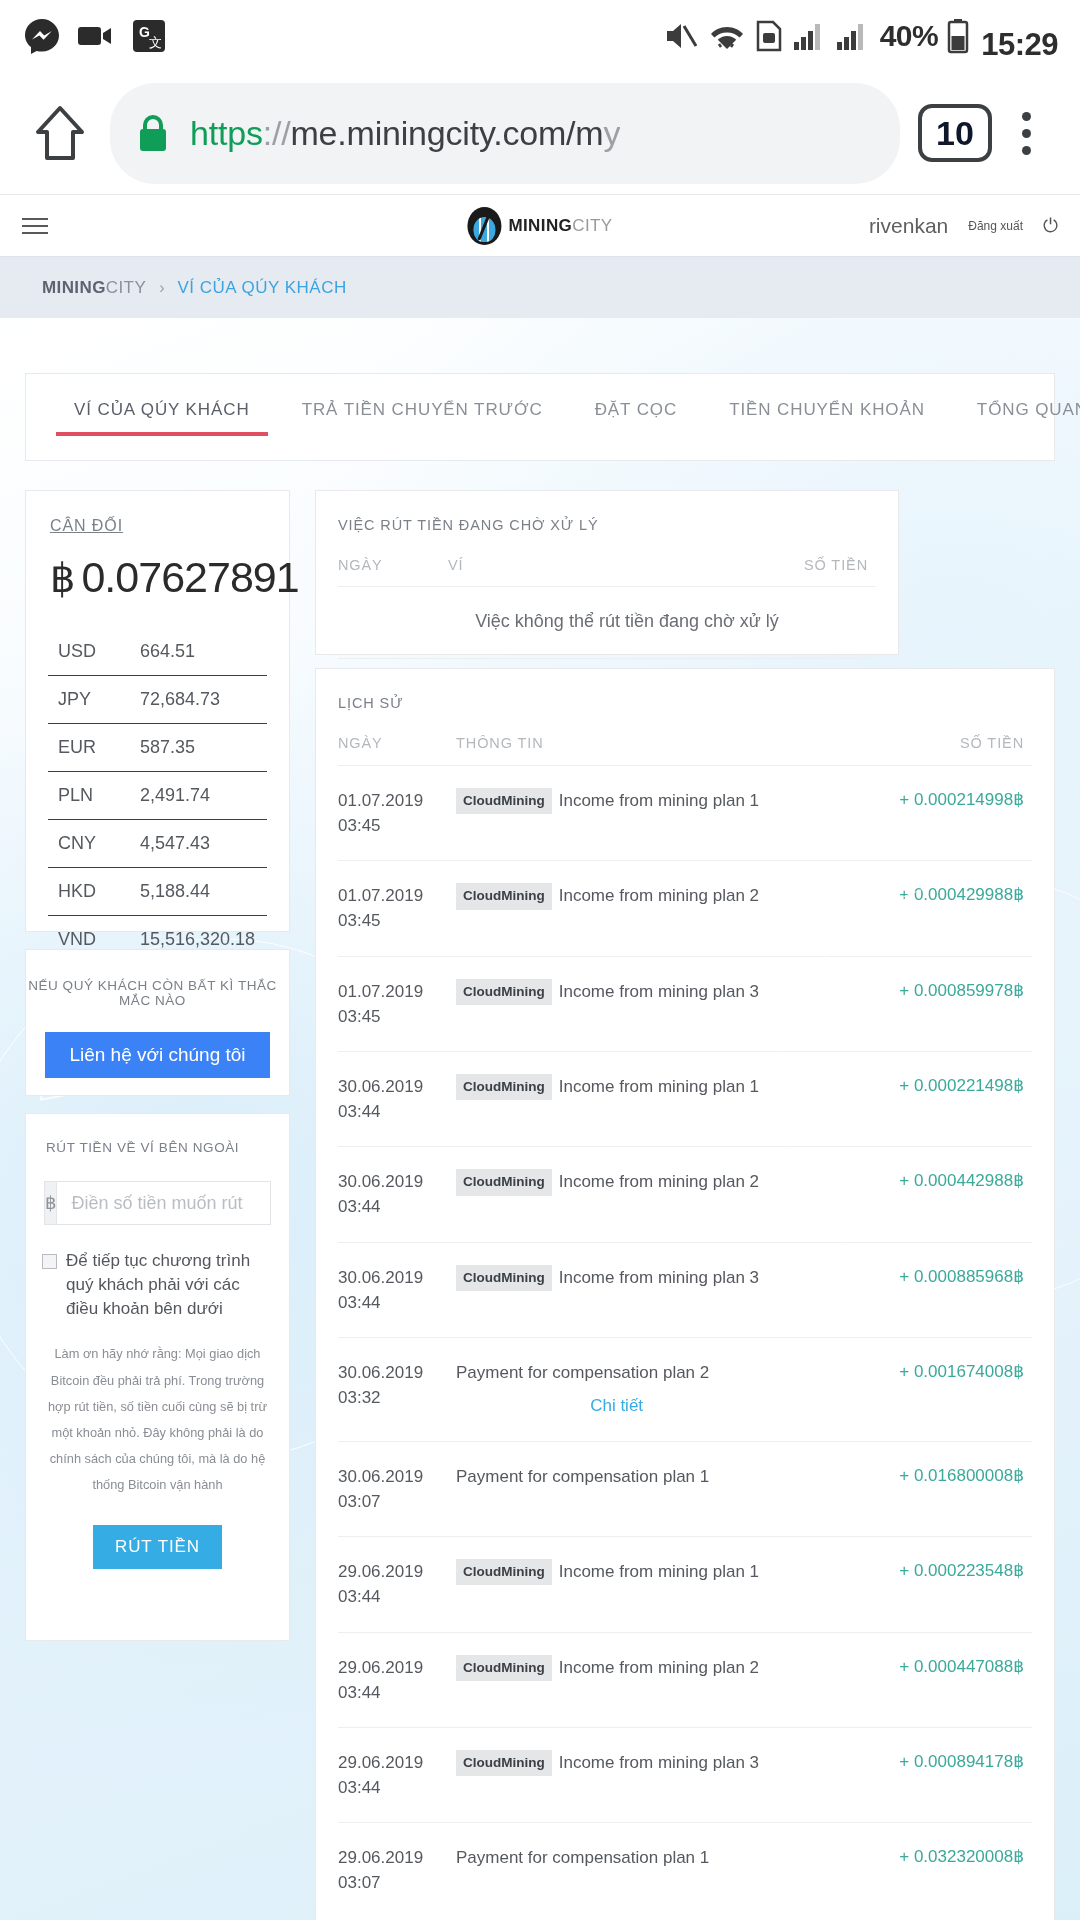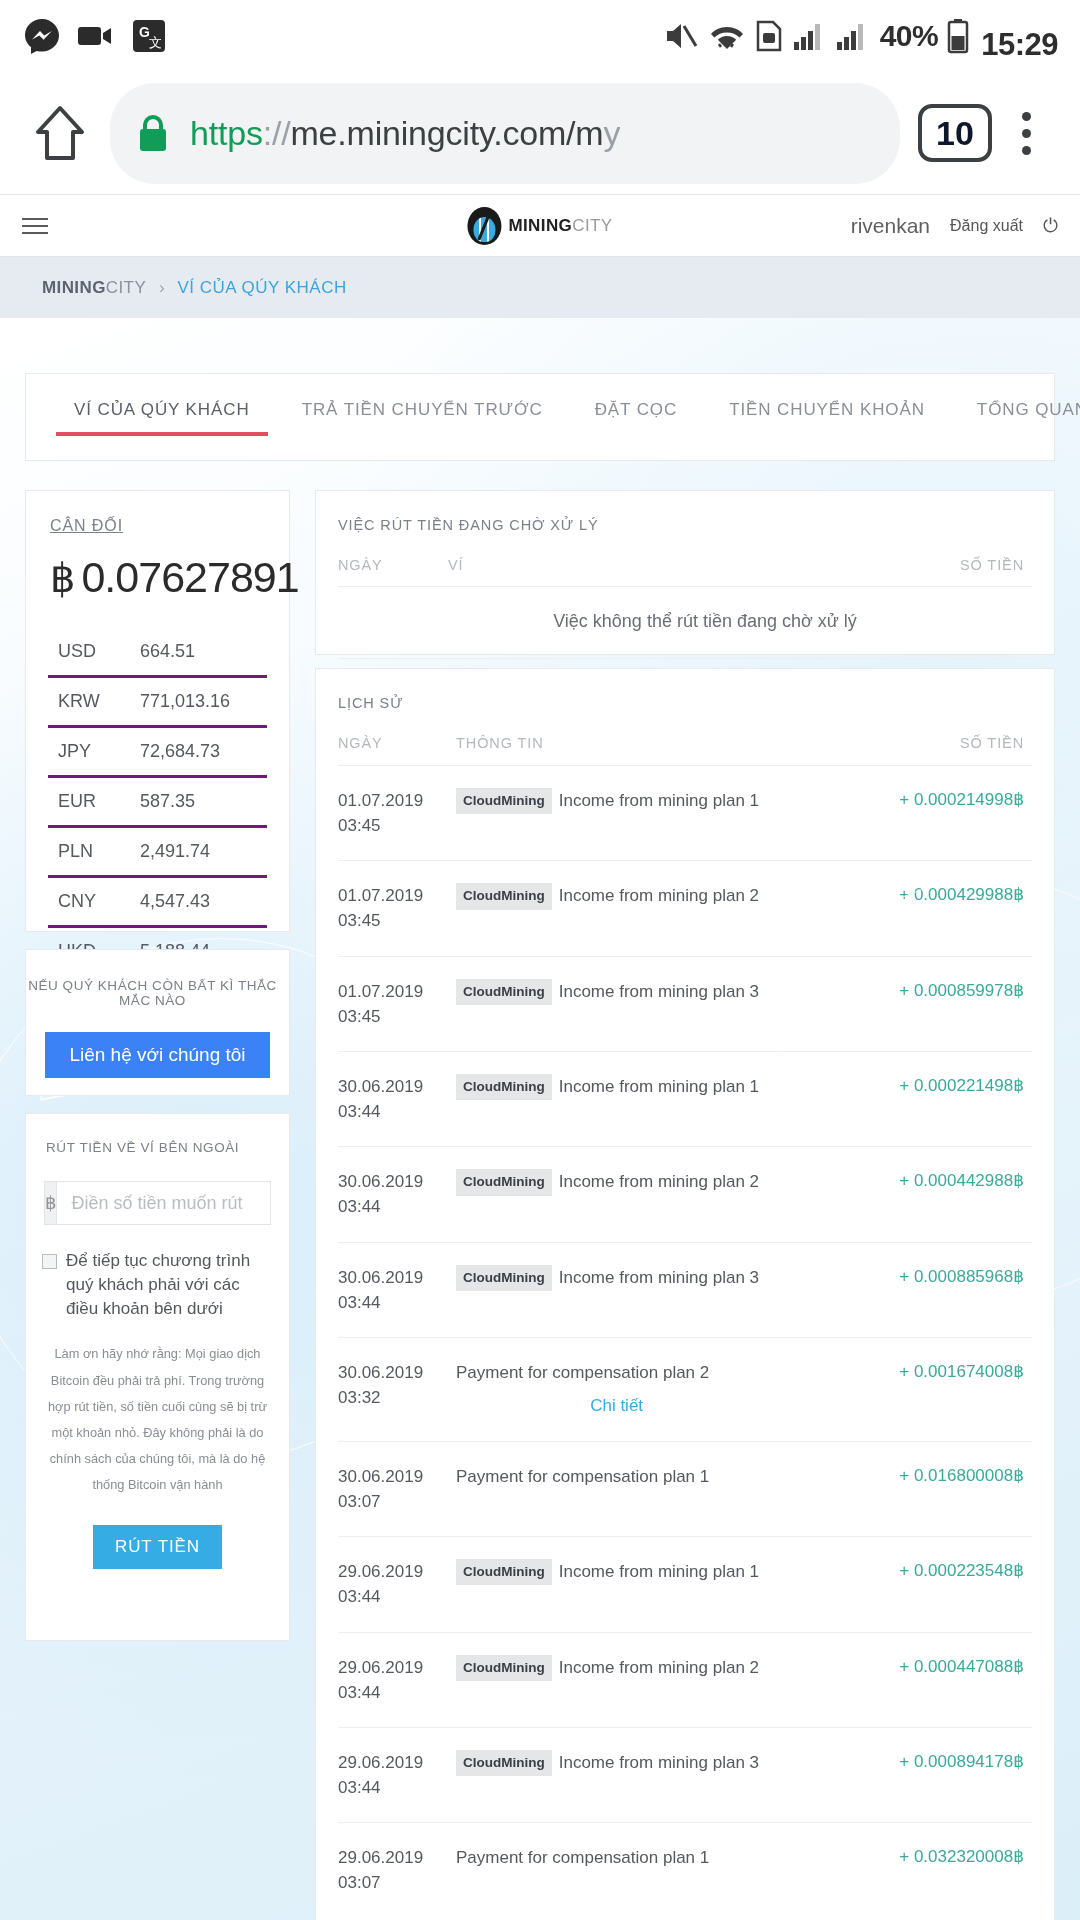--- a/index.html
+++ b/index.html
@@ -128,21 +128,21 @@
     transform: translateX(-50%) rotate(22deg);
   }
   .brand-text { font-size: 17px; letter-spacing: 0.4px; line-height: 1; }
   .brand-text .b1 { font-weight: 800; color: #222; }
   .brand-text .b2 { font-weight: 400; color: #9a9a9a; }
   .header-right {
     margin-left: auto;
     display: flex; align-items: center; gap: 20px;
   }
   .user-name { font-size: 21px; color: #5f5f5f; }
-  .logout { font-size: 16px; color: #555; }
+  .logout { font-size: 12px; color: #555; }
   .power-icon { font-size: 19px; color: #555; }
 
   
   .breadcrumb {
     height: 62px;
     background: #e6ebf2;
     display: flex; align-items: center;
     padding: 0 42px;
     gap: 13px;
     border-top: 1px solid #dfe5ee;
@@ -236,21 +236,21 @@
     color: #2b2b2b;
     font-weight: 400;
     letter-spacing: -1px;
     white-space: nowrap;
   }
   .btc-amount .sym { font-size: 40px; margin-right: 7px; }
   .fiat-table { margin: 26px 22px 0 22px; }
   .fiat-row {
     display: flex;
     padding: 13px 0;
-    border-bottom: 3px solid #701a75;
+    border-bottom: 1px solid #701a75;
   }
   .fiat-row:last-child { border-bottom: 1px solid #eceef0; }
   .fiat-code { width: 92px; font-size: 18px; color: #55595f; padding-left: 10px;}
   .fiat-val { font-size: 18px; color: #55595f; }
 
   
   .contact-card { left: 25px; top: 631px; width: 265px; height: 147px; }
   .contact-head {
     font-size: 13.5px;
     letter-spacing: 0.55px;
@@ -324,21 +324,21 @@
     color: #ffffff;
     font-size: 17px;
     letter-spacing: 0.9px;
     border: none;
     padding: 12px 22px;
     cursor: pointer;
     font-family: inherit;
   }
 
   
-  .pending-card { left: 315px; top: 172px; width: 740px; height: 165px; }
+  .pending-card { left: 315px; top: 172px; width: 584px; height: 165px; }
   .p-head {
     font-size: 14.5px; letter-spacing: 0.9px; color: #7b8089;
     padding: 26px 0 0 22px;
   }
   .p-cols {
     display: flex; padding: 24px 30px 0 22px;
     font-size: 14.5px; letter-spacing: 0.9px; color: #b4b8bd;
   }
   .p-c1 { width: 110px; }
   .p-c2 { flex: 1; }
@@ -529,24 +529,20 @@
 
   <div class="card balance-card">
     <div class="card-label">CÂN ĐỐI</div>
     <div class="btc-amount">
       <span class="sym">฿</span><span>0.07627891</span>
     </div>
     <div class="fiat-table">
       <div class="fiat-row">
         <span class="fiat-code">USD</span>
         <span class="fiat-val">664.51</span>
-      </div>
-      <div class="fiat-row">
-        <span class="fiat-code">KRW</span>
-        <span class="fiat-val">771,013.16</span>
       </div>
       <div class="fiat-row">
         <span class="fiat-code">JPY</span>
         <span class="fiat-val">72,684.73</span>
       </div>
       <div class="fiat-row">
         <span class="fiat-code">EUR</span>
         <span class="fiat-val">587.35</span>
       </div>
       <div class="fiat-row">

